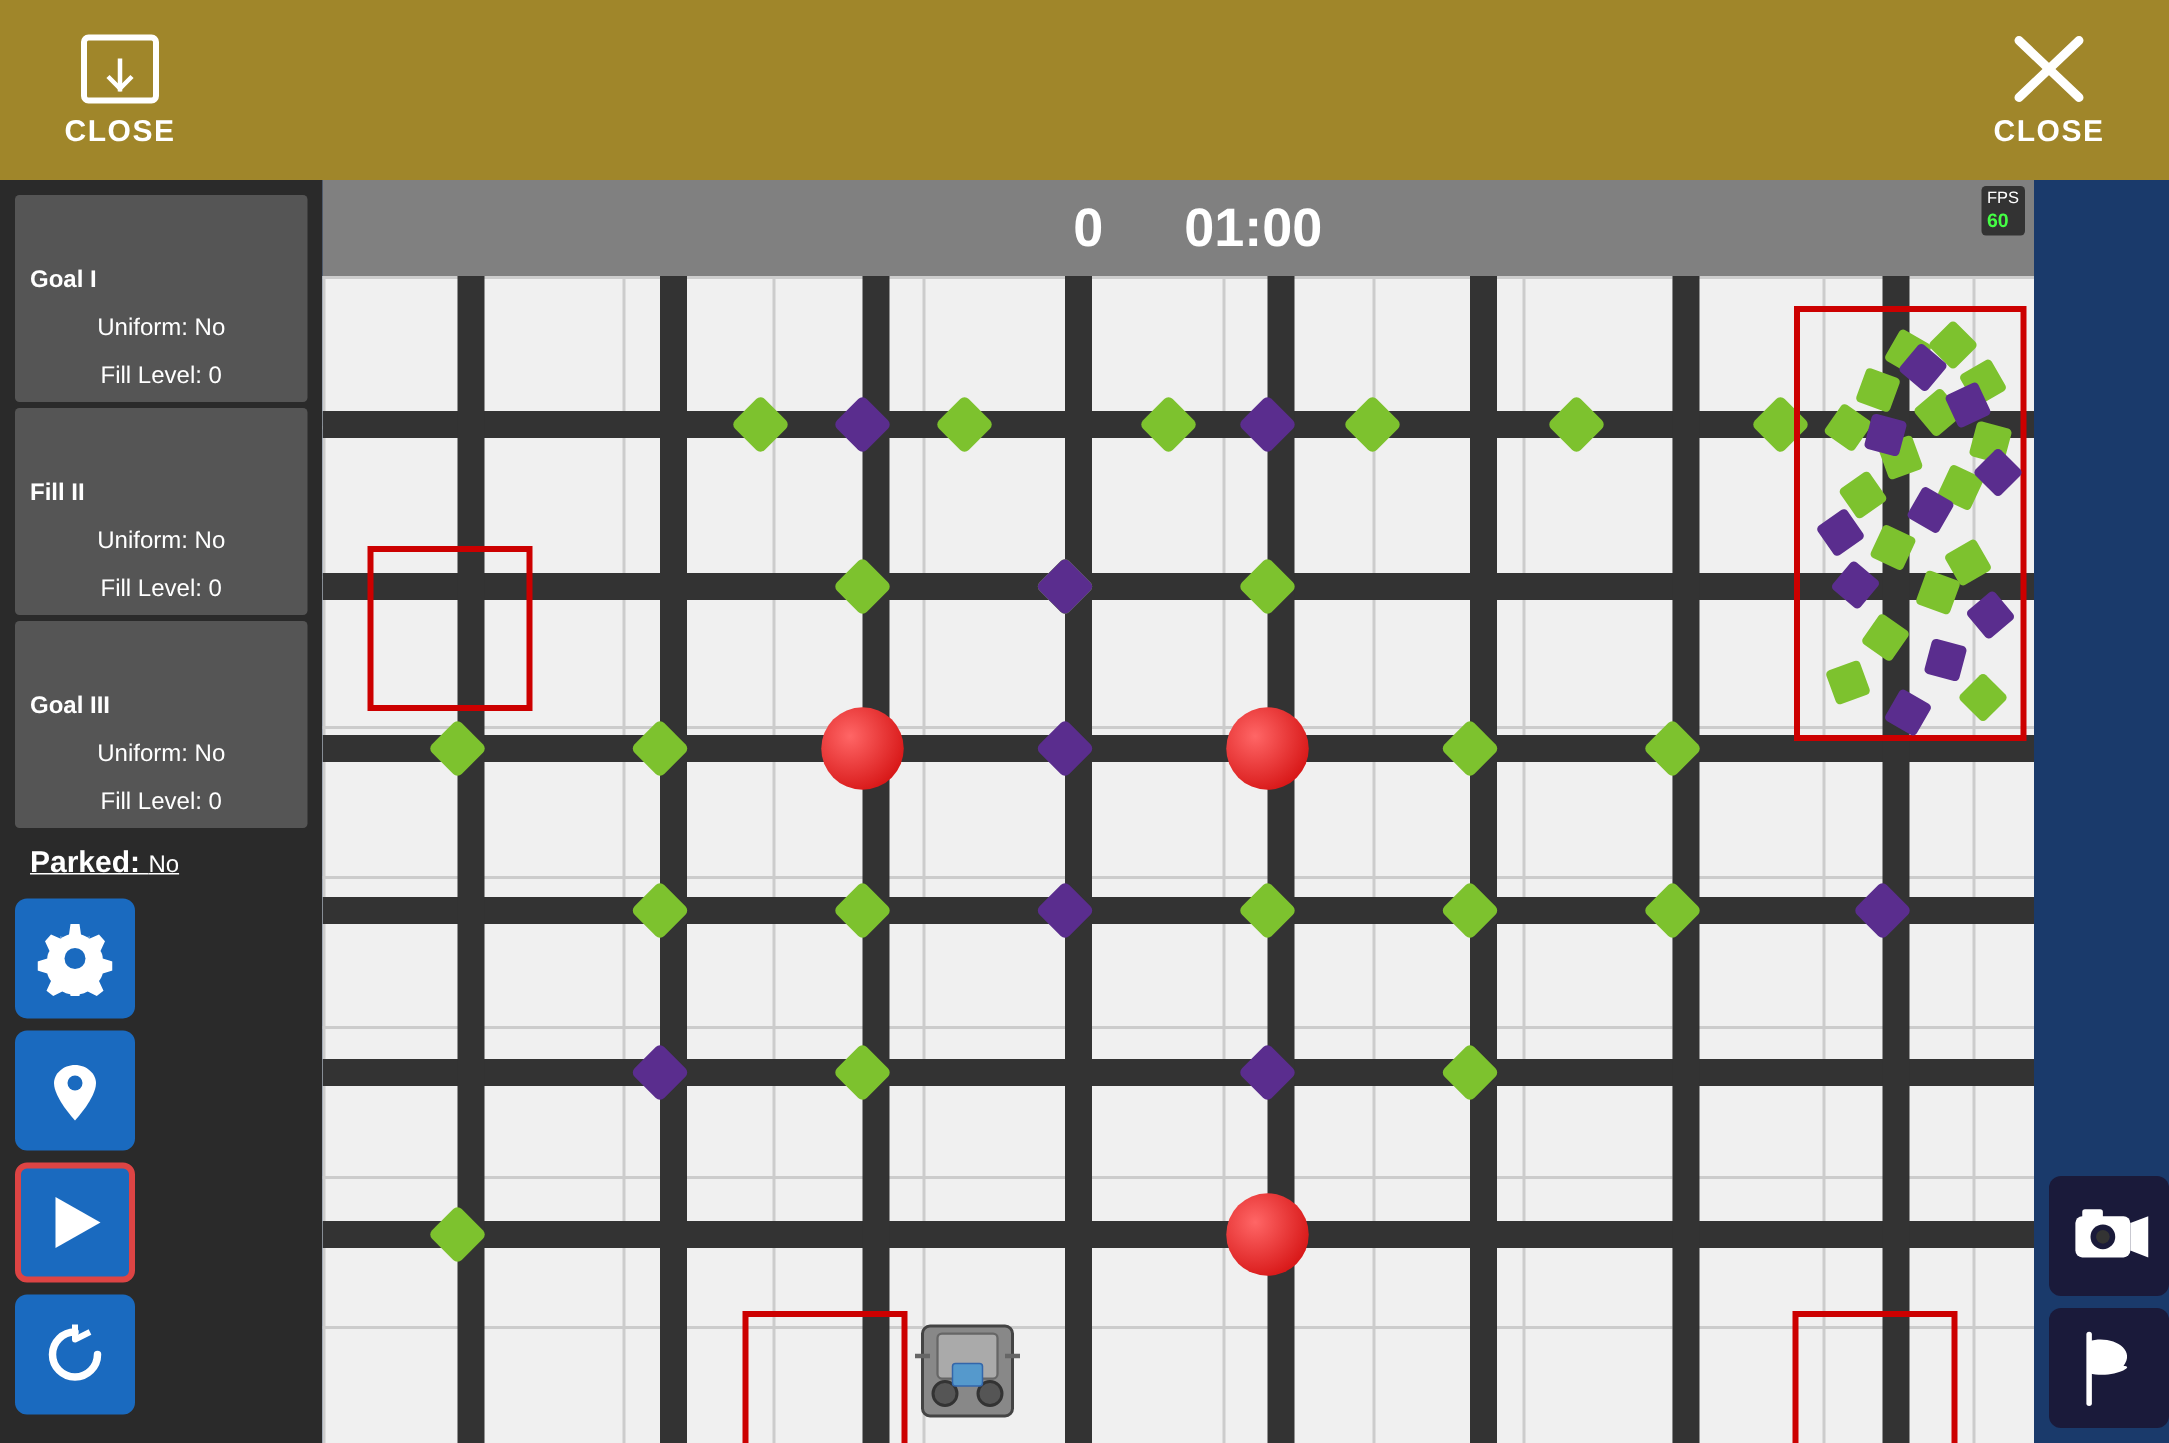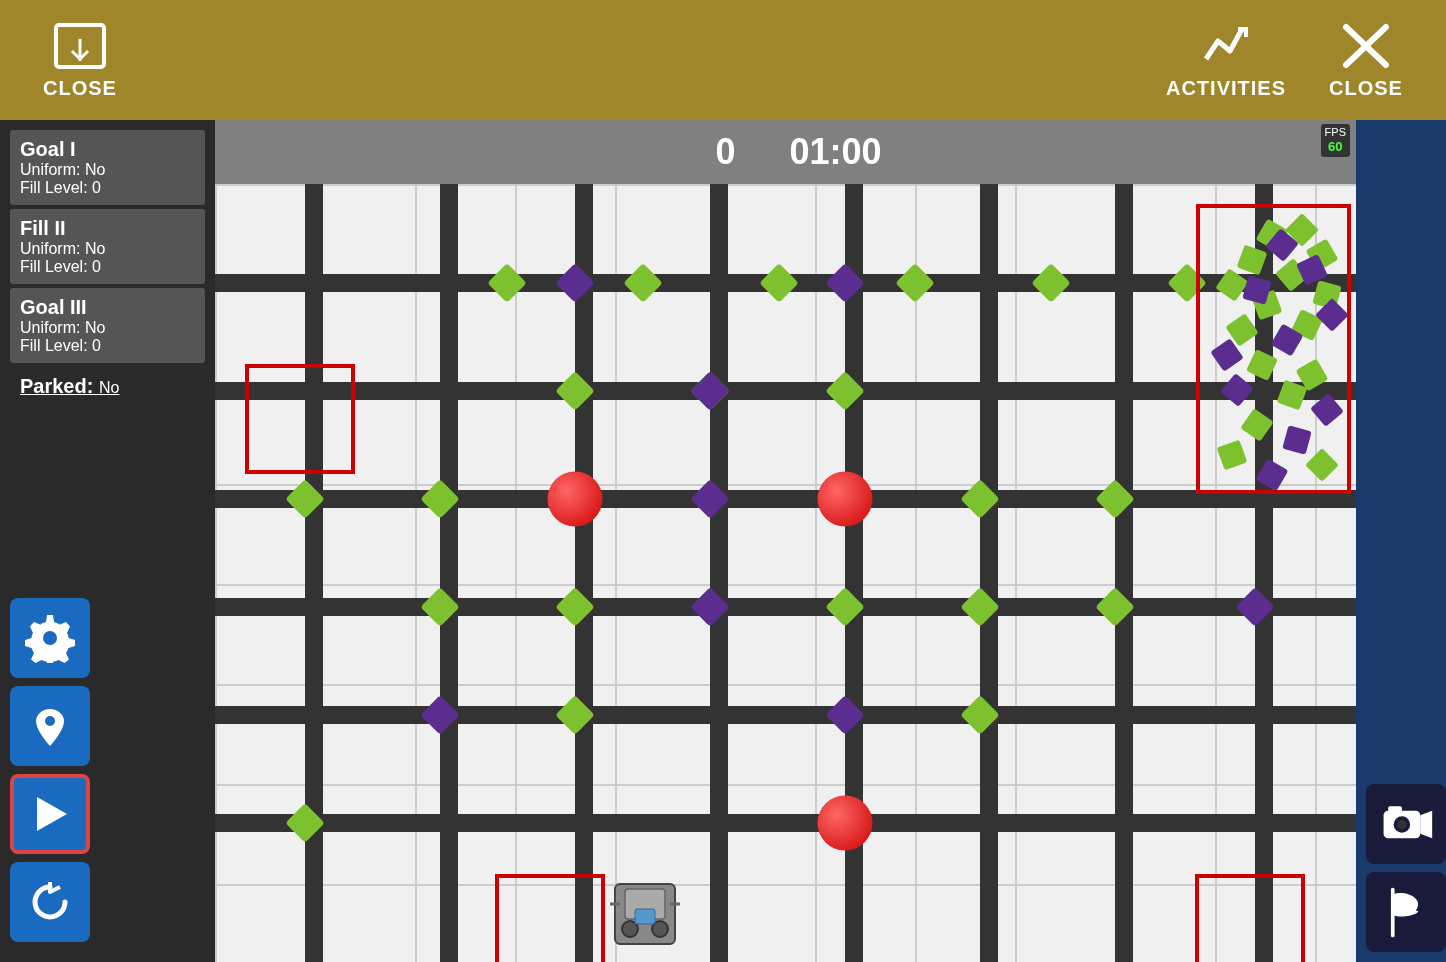--- a/index.html
+++ b/index.html
@@ -61,26 +61,28 @@
       gap: 2px;
       flex-shrink: 0;
     }
     .goal-item {
       background: #555;
       padding: 8px 10px;
       border-radius: 3px;
       margin-bottom: 2px;
     }
     .goal-item .goal-title {
-      font-size: 20px;
-      font-weight: bold;
+      font-size: 16px;
+      font-weight: bold;
+      margin-top: 40px;
     }
     .goal-item .goal-detail {
       font-size: 16px;
-      margin-top: 0;
+      margin-top: 14px;
+      text-align: center;
     }
     .parked-item {
       padding: 8px 10px;
       text-decoration: underline;
     }
     .parked-item .parked-label {
       font-size: 20px;
       font-weight: bold;
     }
     .left-panel-spacer { flex: 1; }
@@ -170,21 +172,21 @@
       position: absolute;
       top: 4px;
       right: 6px;
       background: #333;
       color: white;
       font-size: 11px;
       padding: 2px 4px;
       border-radius: 3px;
       display: flex;
       flex-direction: column;
-      align-items: center;
+      align-items: flex-start;
       line-height: 1.2;
     }
     .fps-num { color: #44ff44; font-size: 13px; font-weight: bold; }
 
     
     .field-container {
       flex: 1;
       position: relative;
       background: #e8e8e8;
       overflow: hidden;
@@ -255,29 +257,20 @@
       <svg viewBox="0 0 56 50" fill="white">
         <rect x="4" y="4" width="48" height="42" rx="3" fill="none" stroke="white" stroke-width="4"></rect>
         <line x1="28" y1="40" x2="28" y2="18" stroke="white" stroke-width="3"></line>
         <polyline points="20,30 28,38 36,30" stroke="white" stroke-width="3" fill="none"></polyline>
       </svg>
     </div>
     <span class="label">CLOSE</span>
   </div>
   <div class="top-bar-spacer"></div>
   <div class="top-bar-right">
-    <div class="top-bar-btn">
-      <div class="icon-box">
-        <svg viewBox="0 0 56 50" fill="none">
-          <polyline points="8,38 20,20 32,30 44,8" stroke="white" stroke-width="5" fill="none" stroke-linejoin="round"></polyline>
-          <polyline points="40,8 48,8 48,16" stroke="white" stroke-width="4" fill="none"></polyline>
-        </svg>
-      </div>
-      <span class="label">ACTIVITIES</span>
-    </div>
     <div class="top-bar-btn">
       <div class="icon-box">
         <svg viewBox="0 0 56 50" fill="none">
           <line x1="8" y1="6" x2="48" y2="44" stroke="white" stroke-width="6" stroke-linecap="round"></line>
           <line x1="48" y1="6" x2="8" y2="44" stroke="white" stroke-width="6" stroke-linecap="round"></line>
         </svg>
       </div>
       <span class="label">CLOSE</span>
     </div>
   </div>

